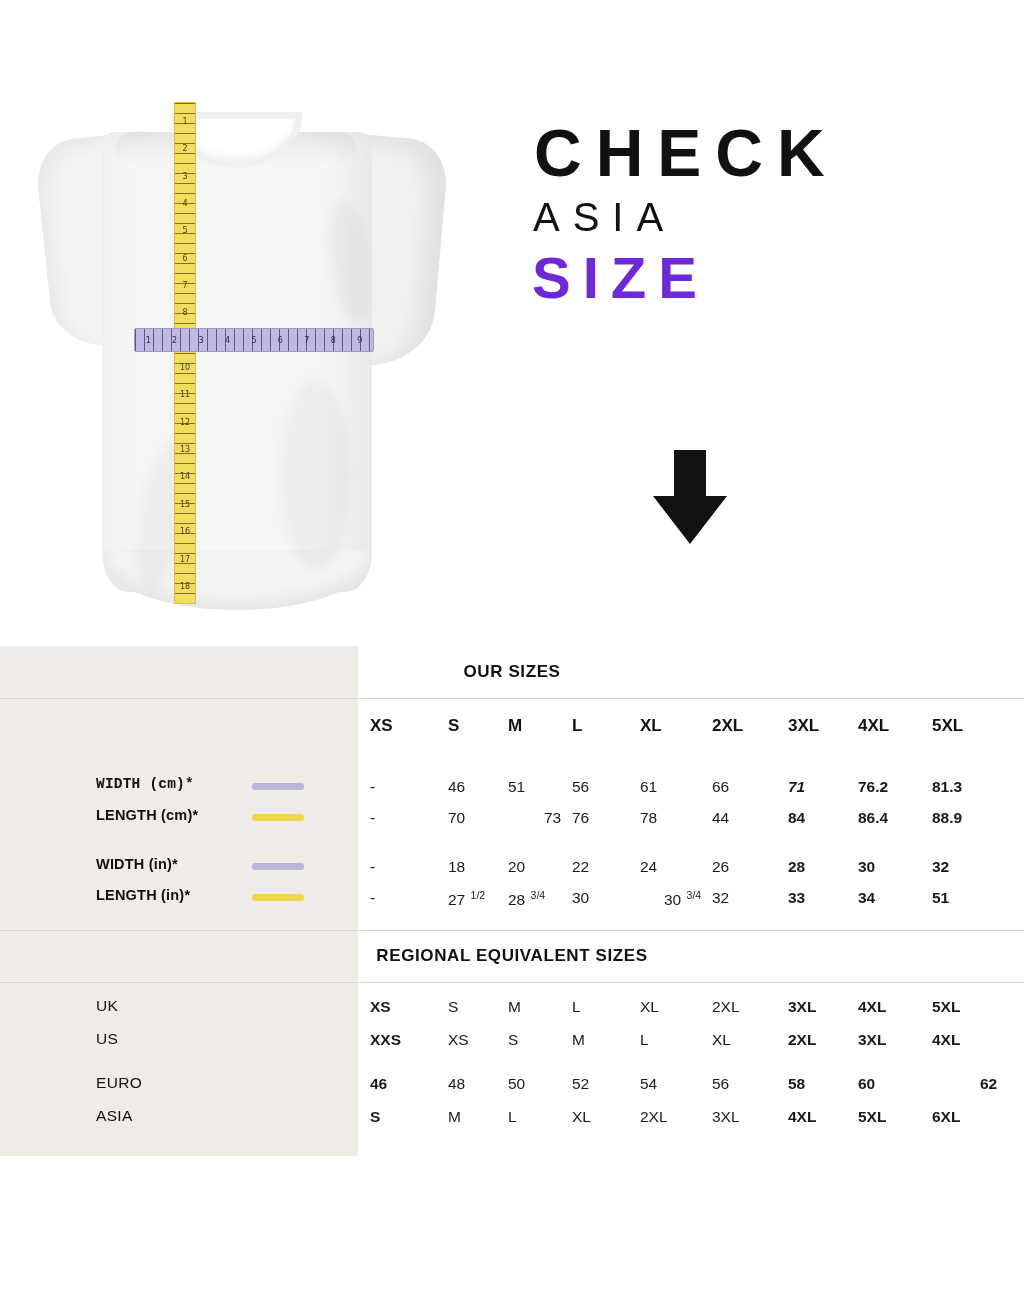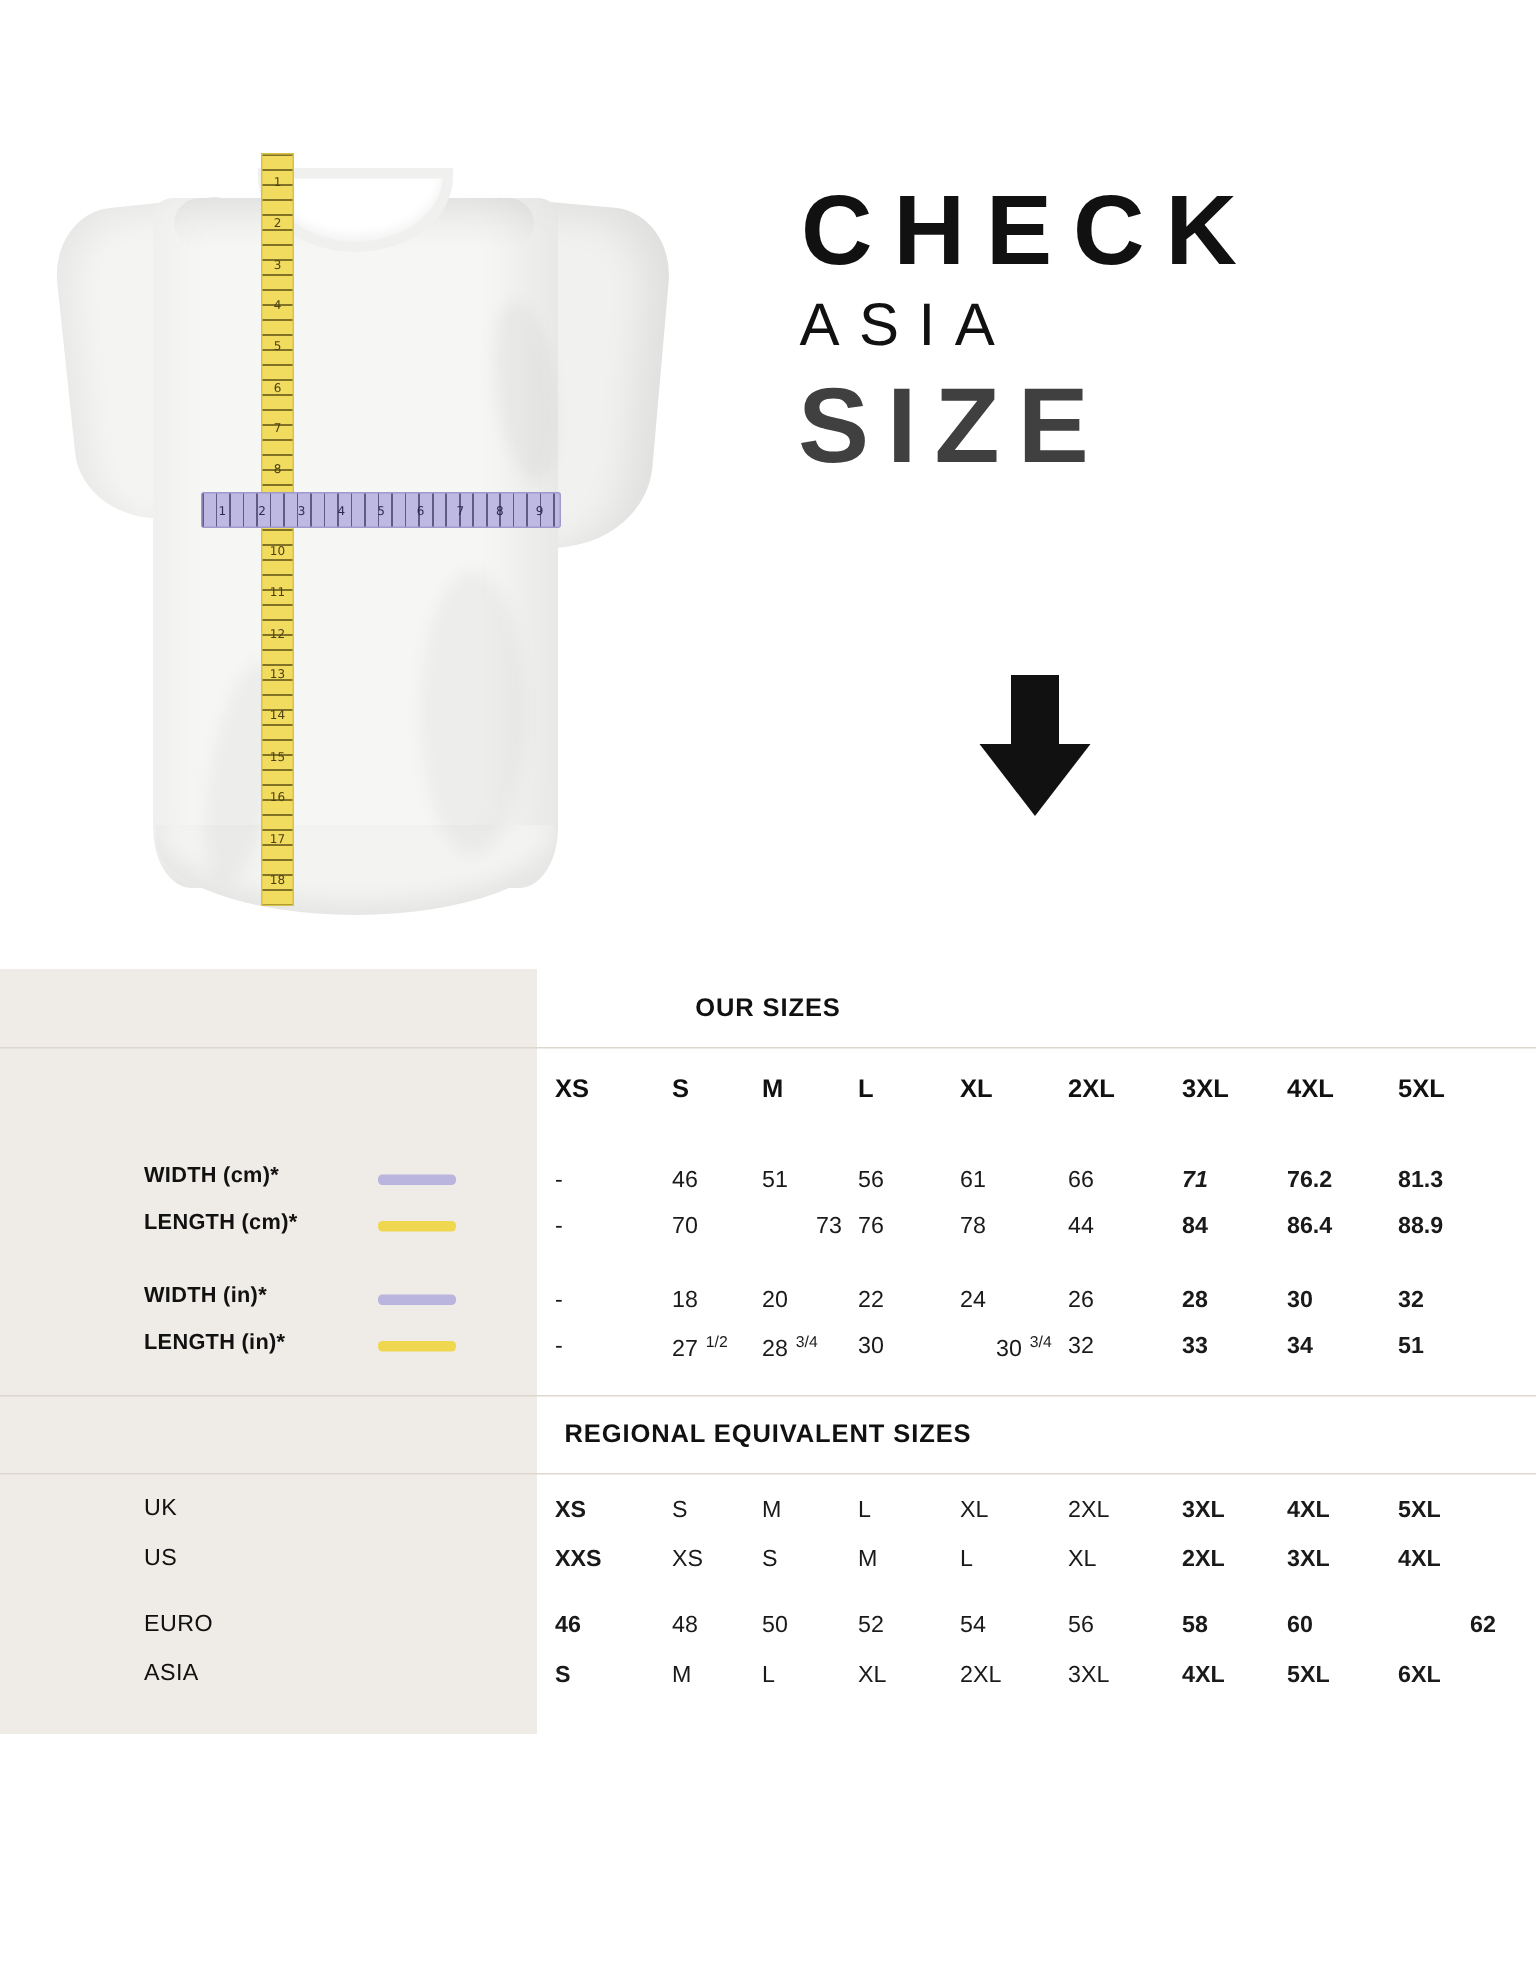--- a/index.html
+++ b/index.html
@@ -194,25 +194,25 @@
   }
   .hl-your {
     font-size: 40px;
     font-weight: 400;
     letter-spacing: 13px;
     line-height: 1.55;
     color: #111111;
     text-indent: 13px;
   }
   .hl-size {
-    font-size: 71px;
+    font-size: 58px;
     font-weight: 700;
     letter-spacing: 12px;
     line-height: 1.05;
-    color: #404040;
+    color: #6d28d9;
     text-indent: 12px;
   }
   .arrow-down {
     position: absolute;
     left: 690px;
     top: 450px;
     width: 0;
     height: 0;
   }
   .arrow-stem {
@@ -409,21 +409,21 @@
       <div class="col-head" style="left: 508px;">M</div>
       <div class="col-head" style="left: 572px;">L</div>
       <div class="col-head" style="left: 640px;">XL</div>
       <div class="col-head" style="left: 712px;">2XL</div>
       <div class="col-head" style="left: 788px;">3XL</div>
       <div class="col-head" style="left: 858px;">4XL</div>
       <div class="col-head" style="left: 932px;">5XL</div>
     </div>
 
   <div id="measure-rows">
-      <div class="row-label" style="top: 130px;">WIDTH (cm)*</div>
+      <div class="row-label" style="top: 130px; font-family: Liberation Mono, monospace;">WIDTH (cm)*</div>
       <div class="swatch" style="top: 137px; left: 252px; background: rgb(185, 181, 222);"></div>
       <div class="cell" style="left: 370px; top: 132px;">-</div>
       <div class="cell" style="left: 448px; top: 132px;">46</div>
       <div class="cell" style="left: 508px; top: 132px;">51</div>
       <div class="cell" style="left: 572px; top: 132px;">56</div>
       <div class="cell" style="left: 640px; top: 132px;">61</div>
       <div class="cell" style="left: 712px; top: 132px;">66</div>
       <div class="cell bold" style="left: 788px; top: 132px; font-style: italic;">71</div>
       <div class="cell bold" style="left: 858px; top: 132px;">76.2</div>
       <div class="cell bold" style="left: 932px; top: 132px;">81.3</div>

